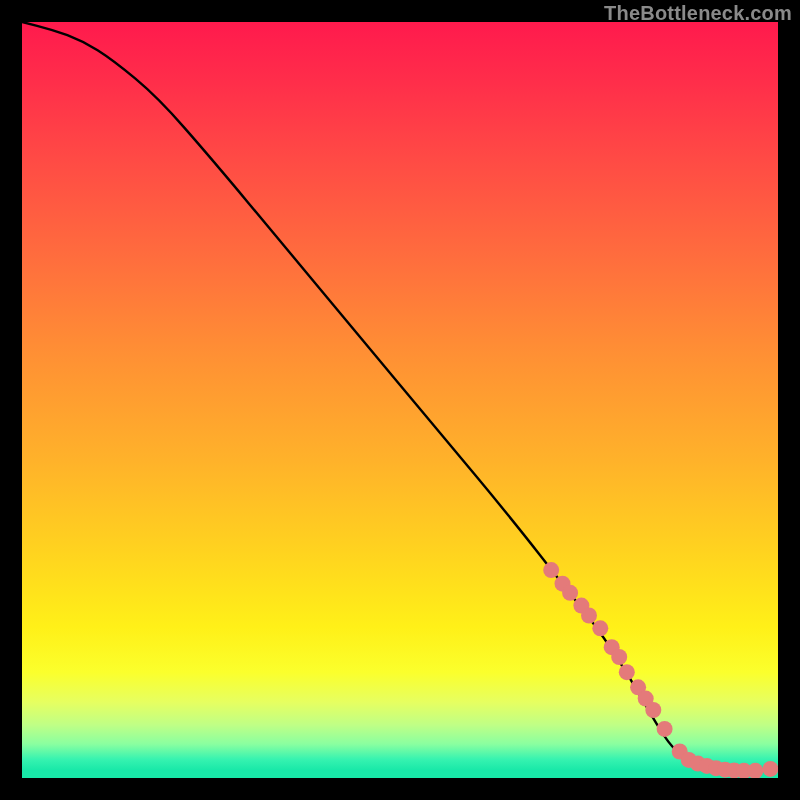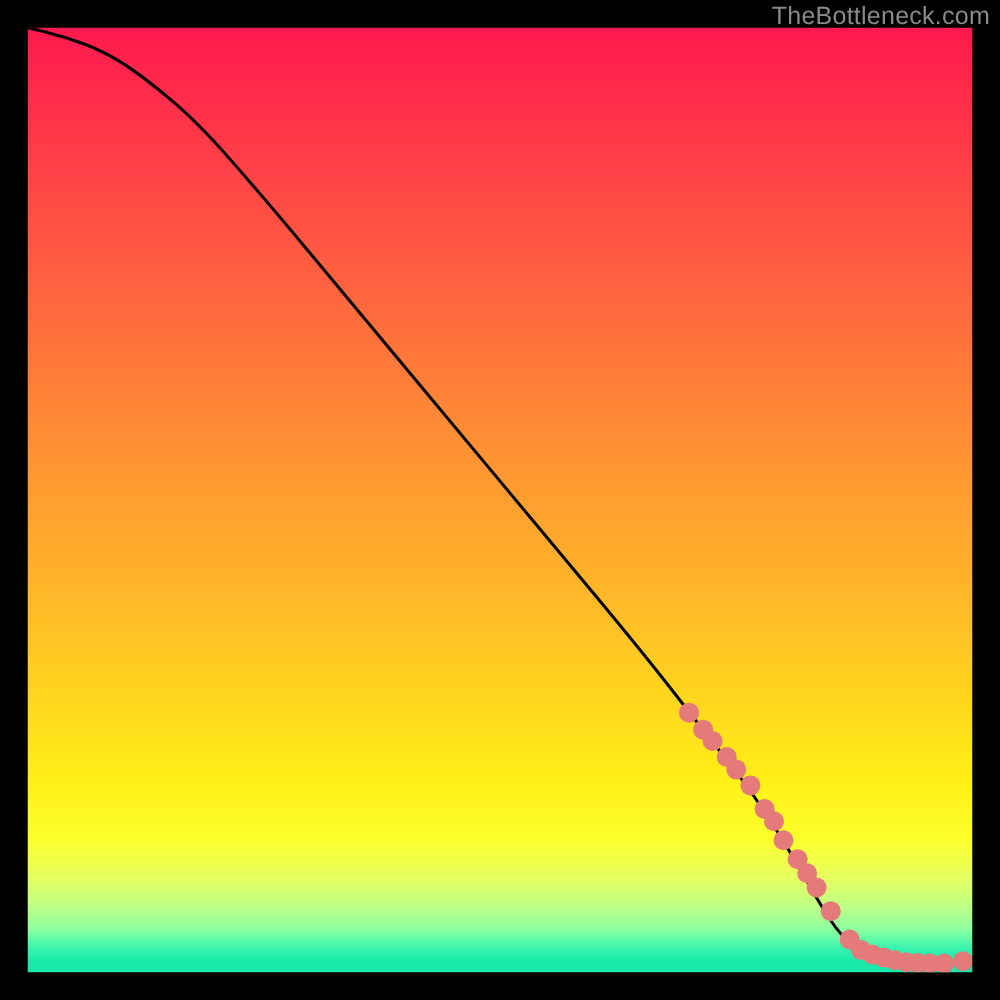--- a/index.html
+++ b/index.html
@@ -52,21 +52,21 @@
     inset: 0;
     width: 100%;
     height: 100%;
   }
   .attribution {
     position: absolute;
     top: 2px;
     right: 8px;
     color: #8a8a8a;
     font-size: 20px;
-    font-weight: 400;
+    font-weight: 700;
     letter-spacing: 0.2px;
     user-select: none;
     margin-left: 12px;
   }
 </style>
 </head>
 <body>
 
 <div class="stage">
   <div class="plot">

